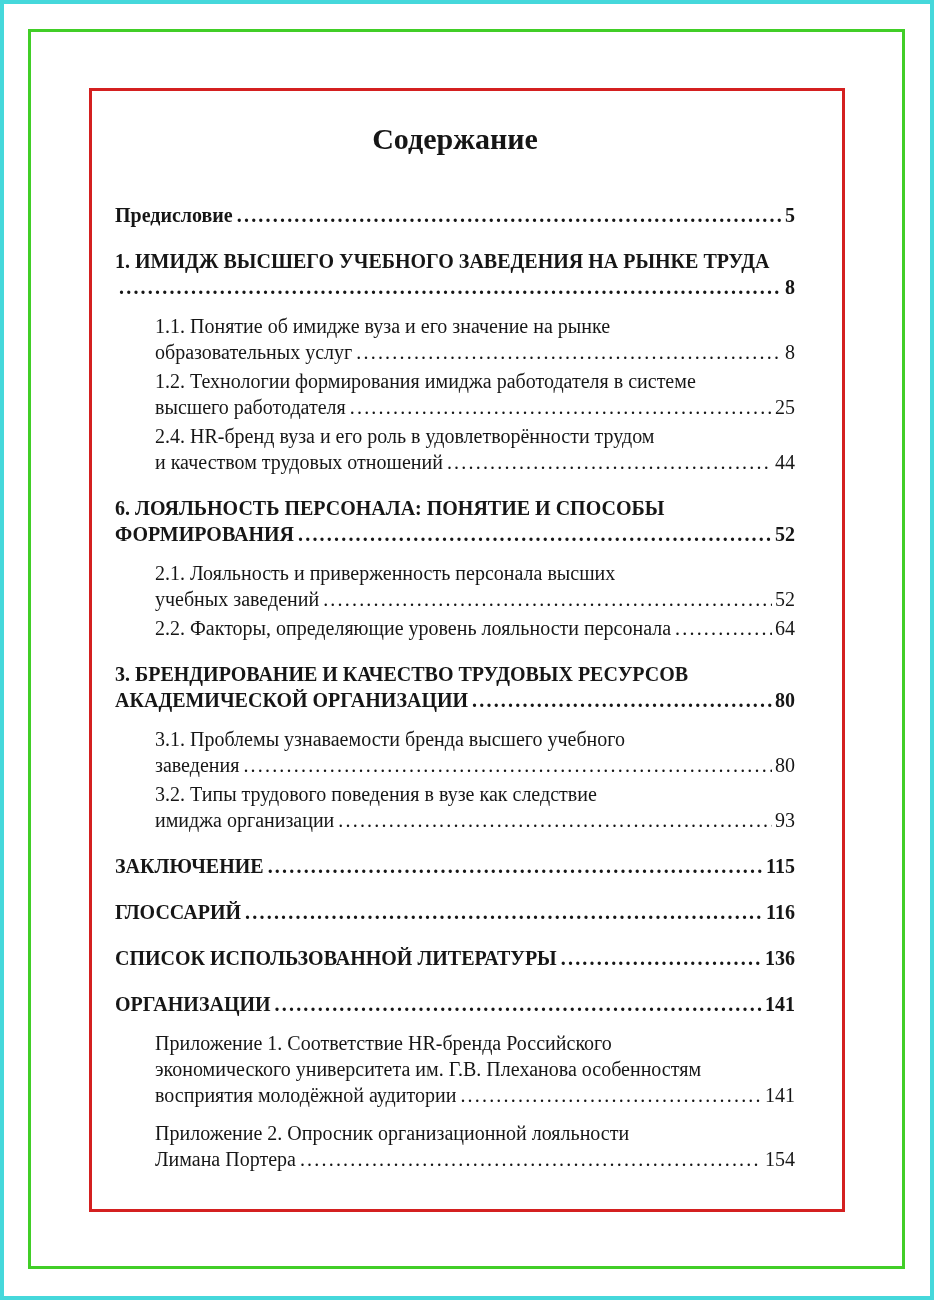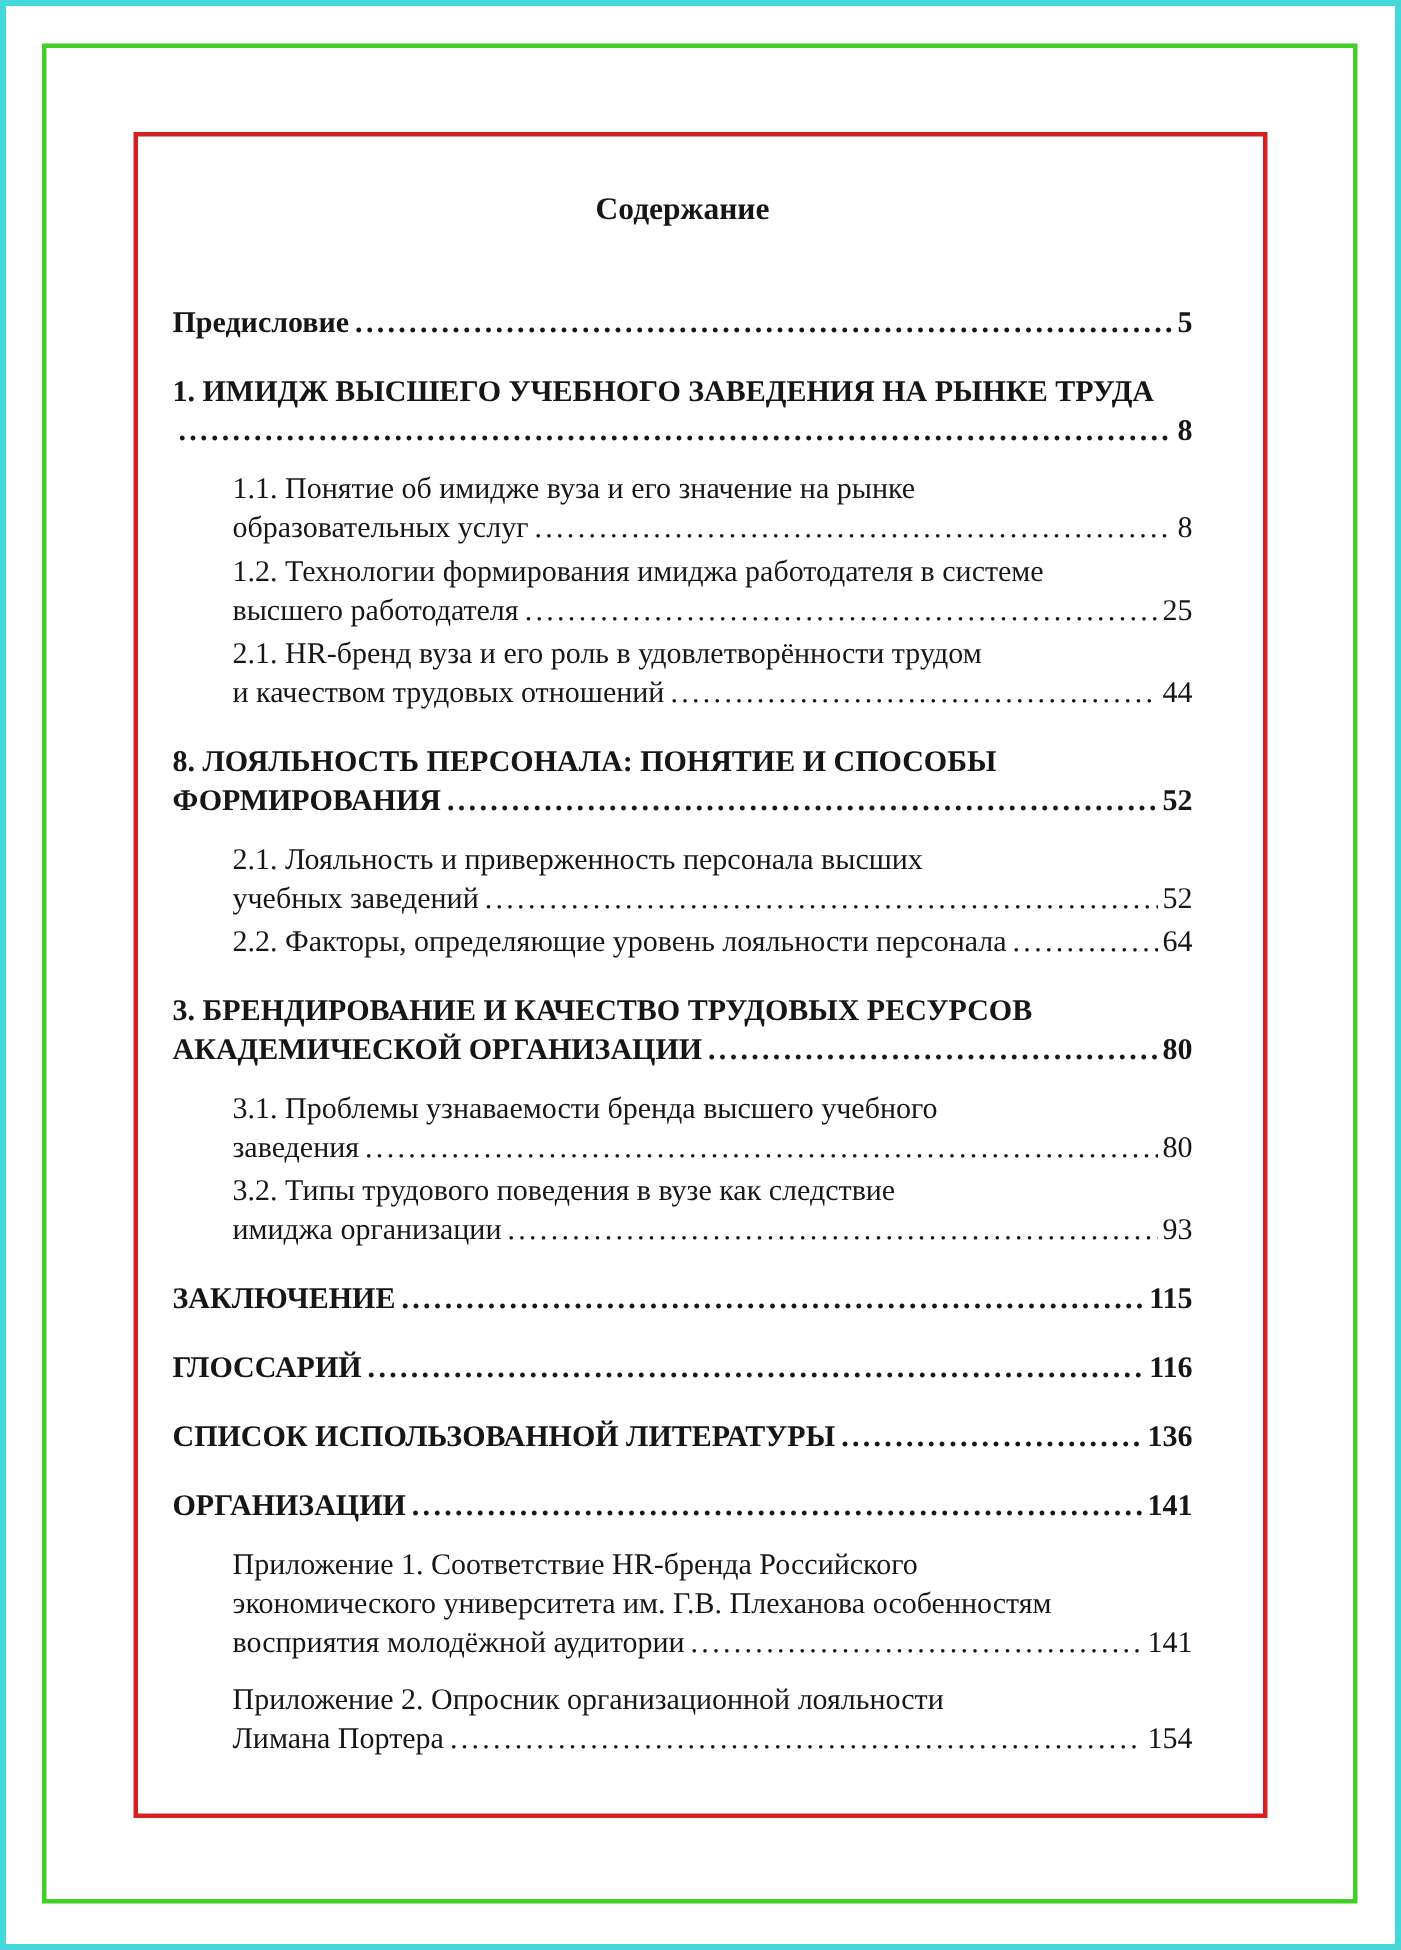--- a/index.html
+++ b/index.html
@@ -41,21 +41,21 @@
   
   .content {
     position: absolute;
     left: 115px;
     top: 88px;
     width: 680px;
   }
   .page-title {
     margin-top: 36px;
     text-align: center;
-    font-size: 21px;
+    font-size: 30px;
     line-height: 30px;
     font-weight: bold;
   }
   .toc {
     margin-top: 48px;
   }
   .entry {
     font-size: 20px;
     line-height: 26px;
     margin-top: 3px;
@@ -130,29 +130,29 @@
   </div>
       <div class="entry k-item indent">
     <div class="line">1.2. Технологии формирования имиджа работодателя в системе</div>
         <div class="line line-last">
       <span class="line-text">высшего работодателя</span>
       <span class="dots"></span>
       <span class="pagenum">25</span>
     </div>
   </div>
       <div class="entry k-item indent">
-    <div class="line">2.1. HR-бренд вуза и его роль в удовлетворённости трудом</div>
+    <div class="line">2.4. HR-бренд вуза и его роль в удовлетворённости трудом</div>
         <div class="line line-last">
       <span class="line-text">и качеством трудовых отношений</span>
       <span class="dots"></span>
       <span class="pagenum">44</span>
     </div>
   </div>
       <div class="entry k-section bold">
-    <div class="line">8. ЛОЯЛЬНОСТЬ ПЕРСОНАЛА: ПОНЯТИЕ И СПОСОБЫ</div>
+    <div class="line">6. ЛОЯЛЬНОСТЬ ПЕРСОНАЛА: ПОНЯТИЕ И СПОСОБЫ</div>
         <div class="line line-last">
       <span class="line-text">ФОРМИРОВАНИЯ</span>
       <span class="dots"></span>
       <span class="pagenum">52</span>
     </div>
   </div>
       <div class="entry k-item indent">
     <div class="line">2.1. Лояльность и приверженность персонала высших</div>
         <div class="line line-last">
       <span class="line-text">учебных заведений</span>

